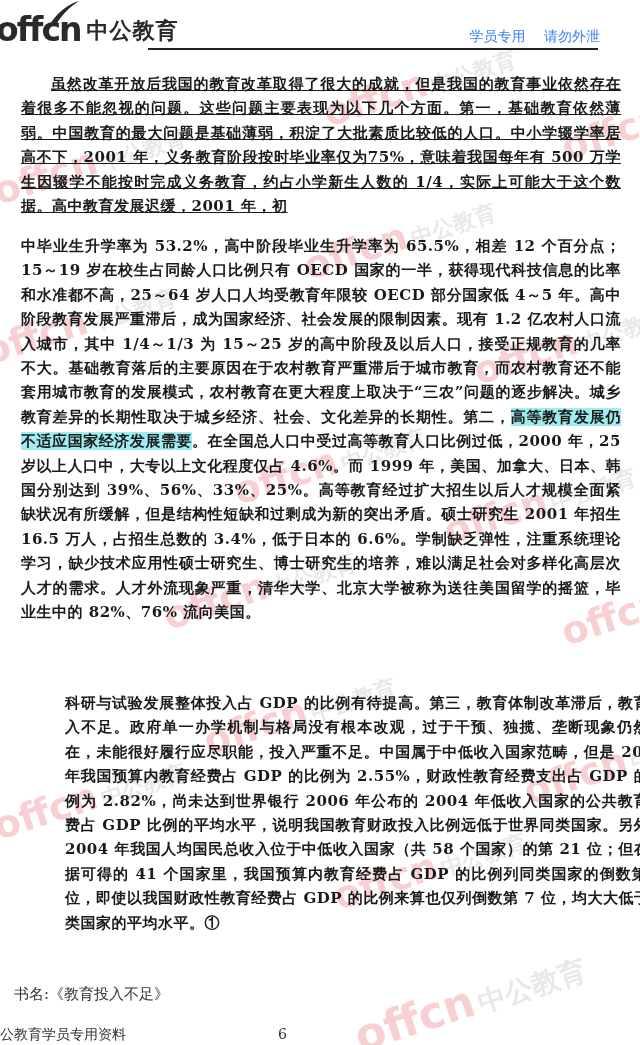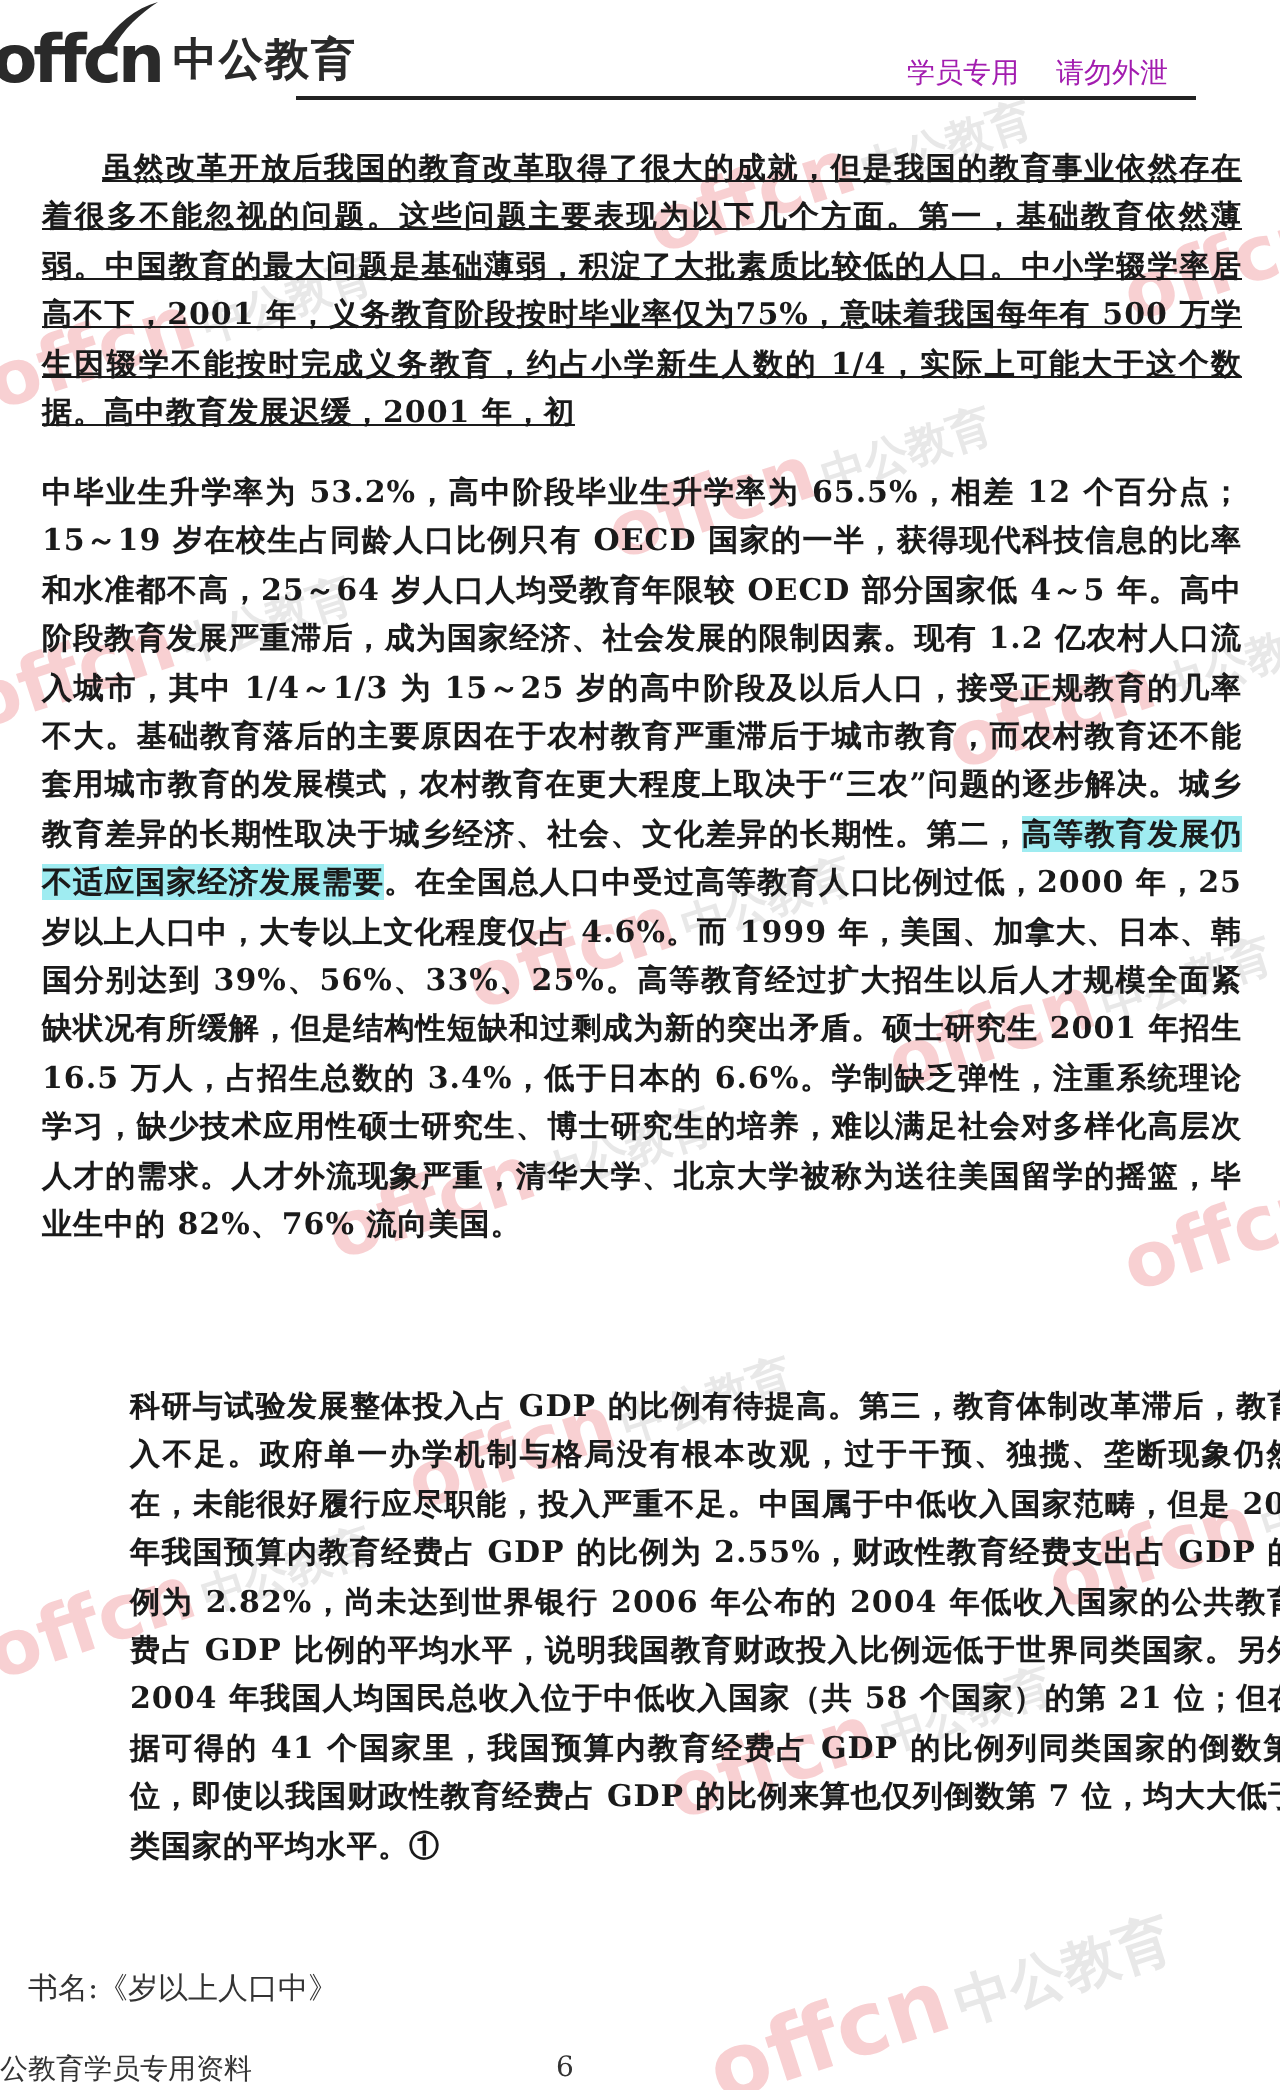--- a/index.html
+++ b/index.html
@@ -4,21 +4,21 @@
 <style>
   html, body { margin:0; padding:0; background:#ffffff; }
   body { width:640px; height:1045px; position:relative; overflow:hidden;
          font-family:"DejaVu Serif","Liberation Serif",serif; color:#1a1a1a; }
   .header { position:absolute; left:0; top:0; width:640px; height:52px; }
   .logo { position:absolute; left:-4px; top:8px; height:40px; display:flex; align-items:flex-end; }
   .logo-en { font-family:"DejaVu Sans","Liberation Sans",sans-serif; font-weight:bold; font-size:33px; color:#2a2a2a; letter-spacing:-2px; line-height:36px; position:relative; }
   .logo-swoosh { position:absolute; left:52px; top:-8px; width:32px; height:26px; }
   .logo-cn { font-family:"DejaVu Sans","Liberation Sans",sans-serif; font-weight:bold; font-size:22px; color:#2a2a2a; margin-left:6px; line-height:34px; letter-spacing:1px; }
   .header-rule { position:absolute; left:148px; top:48px; width:450px; height:2px; background:#222; }
-  .header-tags { position:absolute; right:56px; top:28px; font-family:"DejaVu Sans","Liberation Sans",sans-serif; font-size:14px; color:#a21caf; }
+  .header-tags { position:absolute; right:40px; top:28px; font-family:"DejaVu Sans","Liberation Sans",sans-serif; font-size:14px; color:#3b82f6; }
   .header-tags span { margin-left:14px; }
 
   .watermark { position:absolute; font-family:"DejaVu Sans","Liberation Sans",sans-serif; font-weight:bold; color:rgba(225,40,50,0.22); transform:rotate(-18deg); white-space:nowrap; pointer-events:none; }
   .watermark .wcn { color:rgba(150,150,150,0.22); font-size:22px; margin-left:4px; }
 
   .body-text { position:absolute; left:21px; width:600px; font-size:15px; line-height:24.4px; font-weight:bold; text-align:justify; letter-spacing:0.5px; }
   .body-text p { margin:0; }
   .indent { text-indent:2em;text-decoration:underline; }
   .hl { background:rgba(80,220,230,0.55); }
 
@@ -67,18 +67,18 @@
 </div>
 
 <div class="body-text" style="top:234px;">
   <p><span>中毕业生升学率为 53.2%，高中阶段毕业生升学率为 65.5%，相差 12 个百分点；15～19 岁在校生占同龄人口比例只有 OECD 国家的一半，获得现代科技信息的比率和水准都不高，25～64 岁人口人均受教育年限较 OECD 部分国家低 4～5 年。高中阶段教育发展严重滞后，成为国家经济、社会发展的限制因素。现有 1.2 亿农村人口流入城市，其中 1/4～1/3 为 15～25 岁的高中阶段及以后人口，接受正规教育的几率不大。基础教育落后的主要原因在于农村教育严重滞后于城市教育，而农村教育还不能套用城市教育的发展模式，农村教育在更大程度上取决于“三农”问题的逐步解决。城乡教育差异的长期性取决于城乡经济、社会、文化差异的长期性。第二，</span><span class="hl">高等教育发展仍不适应国家经济发展需要</span><span>。在全国总人口中受过高等教育人口比例过低，2000 年，25 岁以上人口中，大专以上文化程度仅占 4.6%。而 1999 年，美国、加拿大、日本、韩国分别达到 39%、56%、33%、25%。高等教育经过扩大招生以后人才规模全面紧缺状况有所缓解，但是结构性短缺和过剩成为新的突出矛盾。硕士研究生 2001 年招生 16.5 万人，占招生总数的 3.4%，低于日本的 6.6%。学制缺乏弹性，注重系统理论学习，缺少技术应用性硕士研究生、博士研究生的培养，难以满足社会对多样化高层次人才的需求。人才外流现象严重，清华大学、北京大学被称为送往美国留学的摇篮，毕业生中的 82%、76% 流向美国。</span></p>
 </div>
 
 <div class="body-text" style="top:691px;margin-left:44px;">
   <p>科研与试验发展整体投入占 GDP 的比例有待提高。第三，教育体制改革滞后，教育投入不足。政府单一办学机制与格局没有根本改观，过于干预、独揽、垄断现象仍然存在，未能很好履行应尽职能，投入严重不足。中国属于中低收入国家范畴，但是 2005 年我国预算内教育经费占 GDP 的比例为 2.55%，财政性教育经费支出占 GDP 的比例为 2.82%，尚未达到世界银行 2006 年公布的 2004 年低收入国家的公共教育经费占 GDP 比例的平均水平，说明我国教育财政投入比例远低于世界同类国家。另外，2004 年我国人均国民总收入位于中低收入国家（共 58 个国家）的第 21 位；但在数据可得的 41 个国家里，我国预算内教育经费占 GDP 的比例列同类国家的倒数第 5 位，即使以我国财政性教育经费占 GDP 的比例来算也仅列倒数第 7 位，均大大低于同类国家的平均水平。①</p>
 </div>
 
-<div class="book-name">书名:《岁以上人口中》</div>
+<div class="book-name">书名:《教育投入不足》</div>
 
 <div class="footer">
   <span class="footer-left">公教育学员专用资料</span>
   <span class="footer-page">6</span>
 </div>
 
 </body></html>

